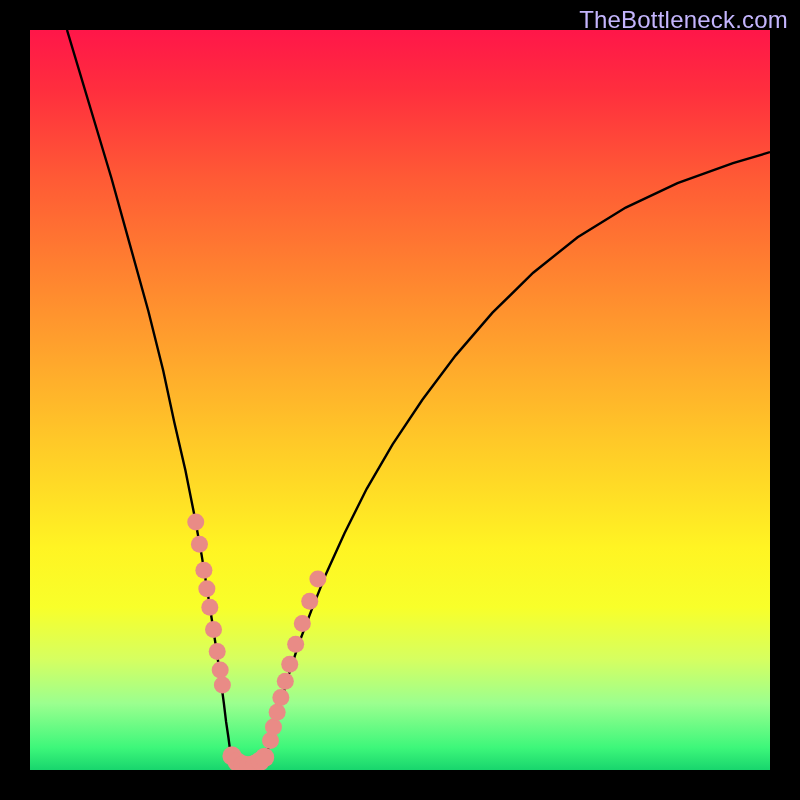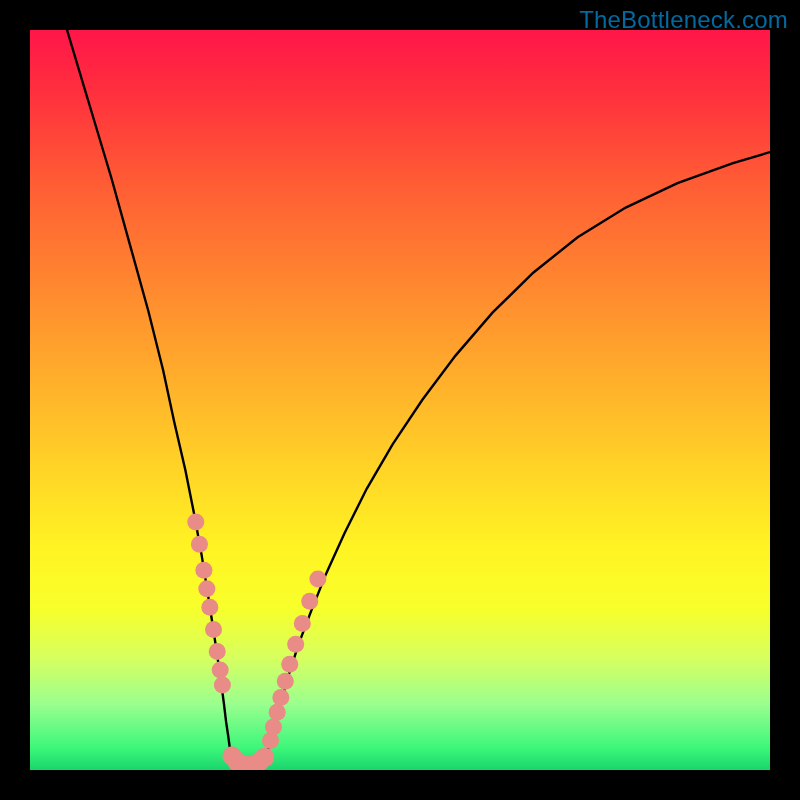--- a/index.html
+++ b/index.html
@@ -14,21 +14,21 @@
   .frame {
     position: relative;
     width: 800px;
     height: 800px;
     background: #000;
   }
   .watermark {
     position: absolute;
     top: 6px;
     right: 12px;
-    color: #0369a1;
+    color: #c4b5fd;
     font-size: 24px;
     font-weight: 400;
     letter-spacing: 0.2px;
     z-index: 40;
   }
   .plot-area {
     position: absolute;
     left: 30px;
     top: 30px;
     width: 740px;

